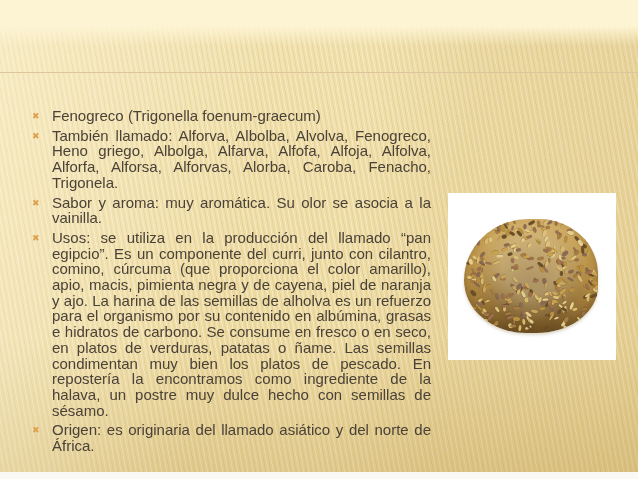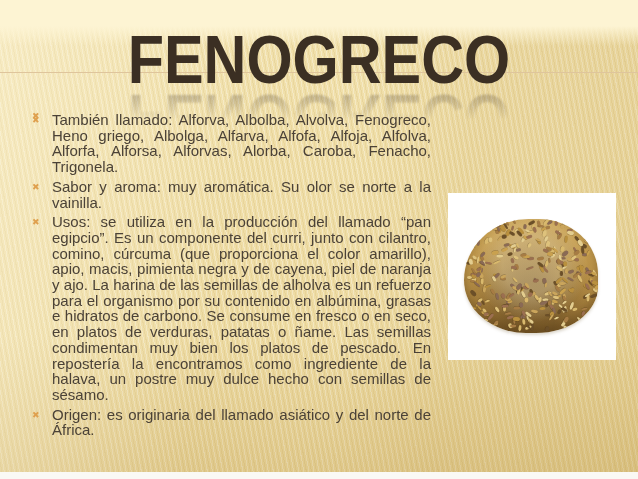--- a/index.html
+++ b/index.html
@@ -84,36 +84,33 @@
     background:#faf9f5;z-index:4;
   }
 </style>
 </head>
 <body>
 
 <div class="stage">
 
   <div class="rule"></div>
 
-  <div class="title-wrap">
-    <div class="title">FENOGRECO</div>
-    <div class="title reflect">FENOGRECO</div>
-  </div>
 
   <ul class="bullets">
     <li>
       <span class="mark">✖</span>
+      <span>Fenogreco (Trigonella foenum-graecum)</span>
     </li>
     <li>
       <span class="mark">✖</span>
       <span>También llamado: Alforva, Albolba, Alvolva, Fenogreco, Heno griego, Albolga, Alfarva, Alfofa, Alfoja, Alfolva, Alforfa, Alforsa, Alforvas, Alorba, Caroba, Fenacho, Trigonela.</span>
     </li>
     <li>
       <span class="mark">✖</span>
-      <span>Sabor y aroma: muy aromática. Su olor se norte a la vainilla.</span>
+      <span>Sabor y aroma: muy aromática. Su olor se asocia a la vainilla.</span>
     </li>
     <li>
       <span class="mark">✖</span>
       <span>Usos: se utiliza en la producción del llamado “pan egipcio”. Es un componente del curri, junto con cilantro, comino, cúrcuma (que proporciona el color amarillo), apio, macis, pimienta negra y de cayena, piel de naranja y ajo. La harina de las semillas de alholva es un refuerzo para el organismo por su contenido en albúmina, grasas e hidratos de carbono. Se consume en fresco o en seco, en platos de verduras, patatas o ñame.  Las semillas condimentan muy bien los platos de pescado. En repostería la encontramos como ingrediente de la halava, un postre muy dulce hecho con semillas de sésamo.</span>
     </li>
     <li>
       <span class="mark">✖</span>
       <span>Origen: es originaria del llamado asiático y del norte de África.</span>
     </li>
   </ul>

